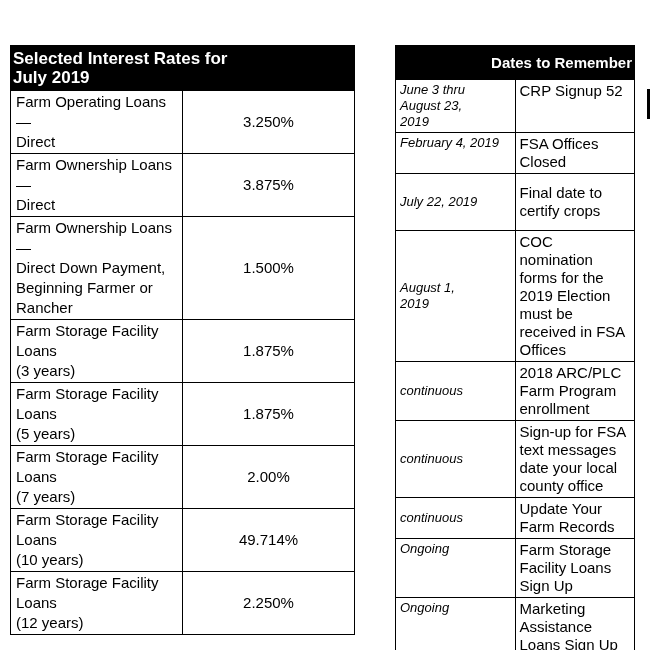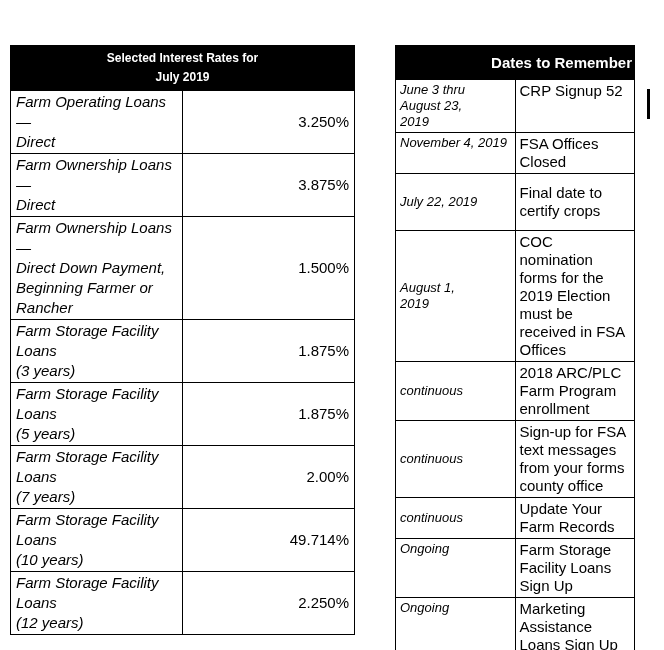--- a/index.html
+++ b/index.html
@@ -11,38 +11,38 @@
     background: #ffffff;
     overflow: hidden;
   }
   table { border-collapse: collapse; position: absolute; background: #fff; table-layout: fixed; }
 
   
   .rates-table { left: 10px; top: 45px; width: 345px; }
   .rates-table th {
     background: #000;
     color: #fff;
-    font-size: 12px;
+    font-size: 17px;
     font-weight: bold;
     line-height: 19px;
-    text-align: center;
+    text-align: left;
     padding: 3px 2px;
     border: 1px solid #000;
   }
   .rates-table td {
     border: 1px solid #000;
     font-size: 15px;
     line-height: 20px;
     padding: 1px 5px;
     vertical-align: middle;
     white-space: pre-line;
   }
-  .rates-table td.label { width: 250px; text-align: left; font-style: italic; }
+  .rates-table td.label { width: 250px; text-align: left; }
   .rates-table tbody tr:nth-child(n+5) td.label { text-align: left; }
-  .rates-table td.rate { width: 83px; text-align: right; }
+  .rates-table td.rate { width: 83px; text-align: center; }
 
   
   .dates-table { left: 395px; top: 45px; width: 240px; }
   .dates-table th {
     background: #000;
     color: #fff;
     font-size: 15px;
     font-weight: bold;
     text-align: right;
     padding: 8px 2px;
@@ -138,39 +138,39 @@
       </tr>
     </thead>
     <tbody>
       <tr>
         <td class="date">June 3 thru
 August 23,
 2019</td>
         <td class="event">CRP Signup 52</td>
       </tr>
       <tr>
-        <td class="date">November 4, 2019</td>
+        <td class="date">February 4, 2019</td>
         <td class="event">FSA Offices Closed</td>
       </tr>
       <tr>
         <td class="date">July 22, 2019</td>
         <td class="event">Final date to certify crops</td>
       </tr>
       <tr>
         <td class="date">August 1,
 2019</td>
         <td class="event">COC nomination forms for the 2019 Election must be received in FSA Offices</td>
       </tr>
       <tr>
         <td class="date">continuous</td>
         <td class="event">2018 ARC/PLC Farm Program enrollment</td>
       </tr>
       <tr>
         <td class="date">continuous</td>
-        <td class="event">Sign-up for FSA text messages from your forms county office</td>
+        <td class="event">Sign-up for FSA text messages date your local county office</td>
       </tr>
       <tr>
         <td class="date">continuous</td>
         <td class="event">Update Your Farm Records</td>
       </tr>
       <tr>
         <td class="date">Ongoing</td>
         <td class="event">Farm Storage Facility Loans Sign Up</td>
       </tr>
       <tr>

